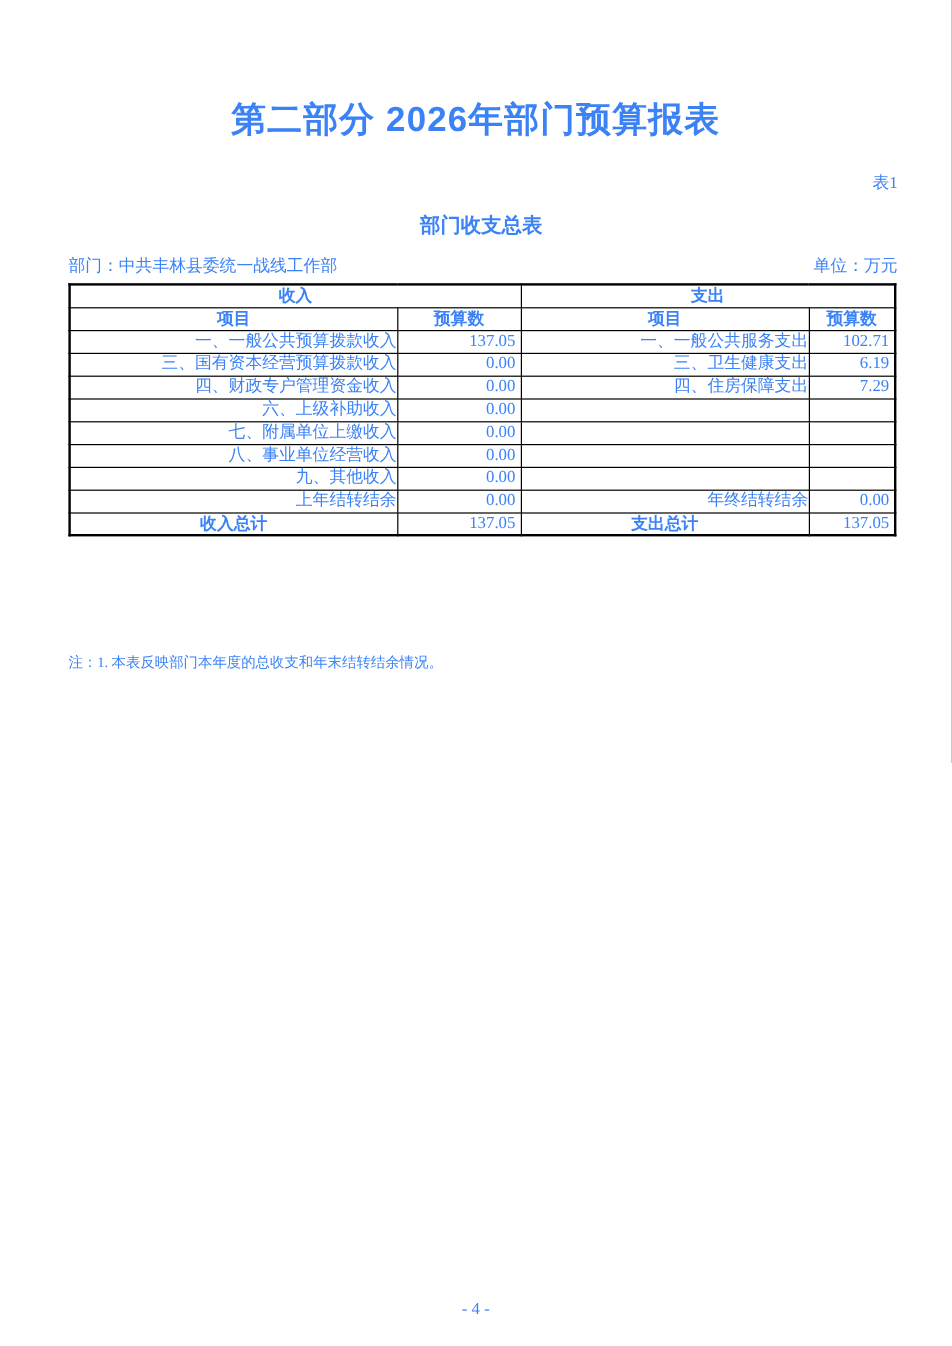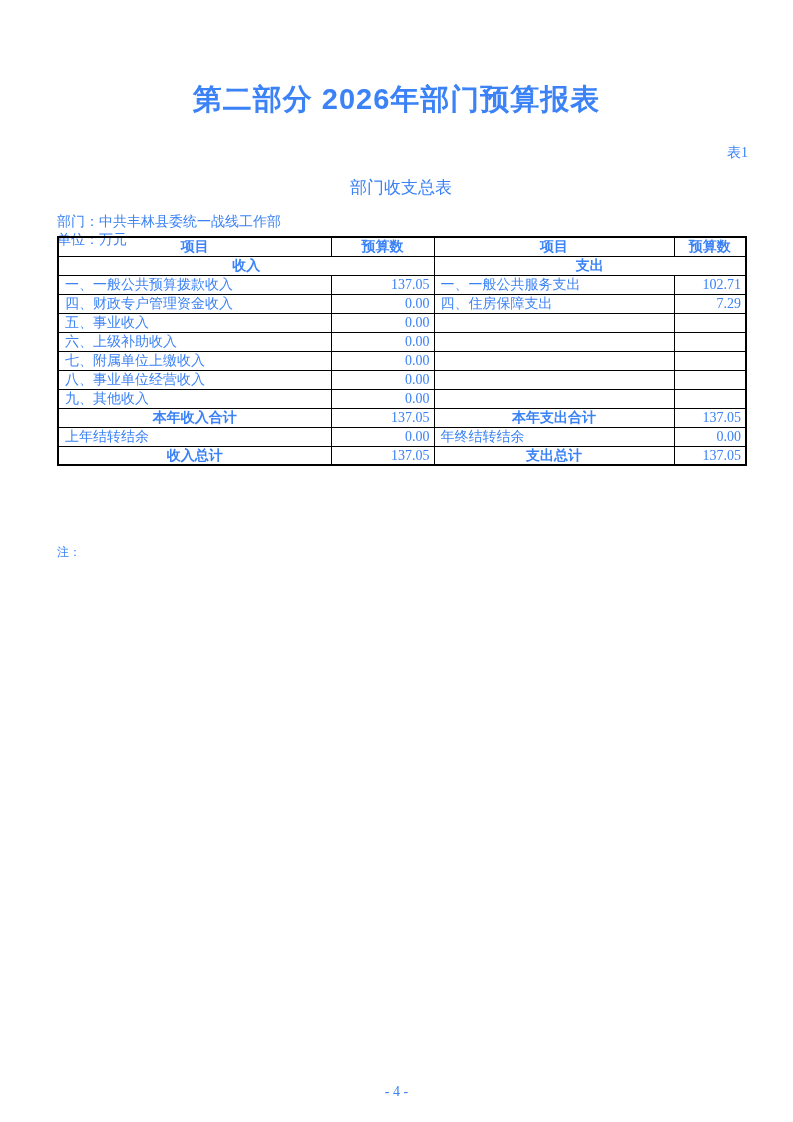--- a/index.html
+++ b/index.html
@@ -31,32 +31,31 @@
     right: 45px;
     font-size: 14px;
   }
   .table-title {
     position: absolute;
     top: 176px;
     left: 57px;
     width: 688px;
     text-align: center;
     font-family: "Liberation Sans", "DejaVu Sans", sans-serif;
-    font-weight: normal;
+    font-weight: bold;
     font-size: 17px;
   }
   .meta-row {
     position: absolute;
     top: 213px;
     left: 57px;
     width: 691px;
     display: flex;
     justify-content: space-between;
     font-size: 14px;
-    flex-direction: column;
   }
   table.budget-table {
     position: absolute;
     top: 236px;
     left: 57px;
     width: 688px;
     border-collapse: collapse;
     table-layout: fixed;
     border: 2px solid #000;
   }
@@ -67,21 +66,21 @@
     line-height: 17px;
     overflow: hidden;
     white-space: nowrap;
   }
   .budget-table th {
     font-family: "Liberation Sans", "DejaVu Sans", sans-serif;
     font-weight: bold;
     text-align: center;
   }
   .item-cell {
-    text-align: left;
+    text-align: right;
     padding-left: 6px;
     font-family: "Liberation Serif", "DejaVu Serif", serif;
   }
   .value-cell {
     text-align: right;
     padding-right: 4px;
     font-family: "Liberation Serif", "DejaVu Serif", serif;
   }
   tr.total-row .item-cell {
     text-align: center;
@@ -125,50 +124,50 @@
 
   <table class="budget-table">
     <colgroup>
       <col style="width:273px">
       <col style="width:103px">
       <col style="width:240px">
       <col style="width:72px">
     </colgroup>
     <thead>
       <tr>
+        <th colspan="2">收入</th>
+        <th colspan="2">支出</th>
+      </tr>
+      <tr>
         <th>项目</th>
         <th>预算数</th>
         <th>项目</th>
         <th>预算数</th>
       </tr>
-      <tr>
-        <th colspan="2">收入</th>
-        <th colspan="2">支出</th>
-      </tr>
     </thead>
     <tbody>
       <tr>
         <td class="item-cell">一、一般公共预算拨款收入</td>
         <td class="value-cell">137.05</td>
         <td class="item-cell">一、一般公共服务支出</td>
         <td class="value-cell">102.71</td>
       </tr>
       <tr>
+        <td class="item-cell">三、国有资本经营预算拨款收入</td>
+        <td class="value-cell">0.00</td>
+        <td class="item-cell">三、卫生健康支出</td>
+        <td class="value-cell">6.19</td>
+      </tr>
+      <tr>
         <td class="item-cell">四、财政专户管理资金收入</td>
         <td class="value-cell">0.00</td>
         <td class="item-cell">四、住房保障支出</td>
         <td class="value-cell">7.29</td>
       </tr>
       <tr>
-        <td class="item-cell">五、事业收入</td>
-        <td class="value-cell">0.00</td>
-        <td class="item-cell"></td>
-        <td class="value-cell"></td>
-      </tr>
-      <tr>
         <td class="item-cell">六、上级补助收入</td>
         <td class="value-cell">0.00</td>
         <td class="item-cell"></td>
         <td class="value-cell"></td>
       </tr>
       <tr>
         <td class="item-cell">七、附属单位上缴收入</td>
         <td class="value-cell">0.00</td>
         <td class="item-cell"></td>
         <td class="value-cell"></td>
@@ -177,43 +176,38 @@
         <td class="item-cell">八、事业单位经营收入</td>
         <td class="value-cell">0.00</td>
         <td class="item-cell"></td>
         <td class="value-cell"></td>
       </tr>
       <tr>
         <td class="item-cell">九、其他收入</td>
         <td class="value-cell">0.00</td>
         <td class="item-cell"></td>
         <td class="value-cell"></td>
-      </tr>
-      <tr class="total-row">
-        <td class="item-cell">本年收入合计</td>
-        <td class="value-cell">137.05</td>
-        <td class="item-cell">本年支出合计</td>
-        <td class="value-cell">137.05</td>
       </tr>
       <tr>
         <td class="item-cell">上年结转结余</td>
         <td class="value-cell">0.00</td>
         <td class="item-cell">年终结转结余</td>
         <td class="value-cell">0.00</td>
       </tr>
       <tr class="total-row">
         <td class="item-cell">收入总计</td>
         <td class="value-cell">137.05</td>
         <td class="item-cell">支出总计</td>
         <td class="value-cell">137.05</td>
       </tr>
     </tbody>
   </table>
 
   <div class="notes">
     <span class="notes-label">注：</span>
     <span class="notes-lines">
+      <div>1. 本表反映部门本年度的总收支和年末结转结余情况。</div>
     </span>
   </div>
 
   <div class="page-number">- 4 -</div>
 
 </div>
 
 </body></html>

